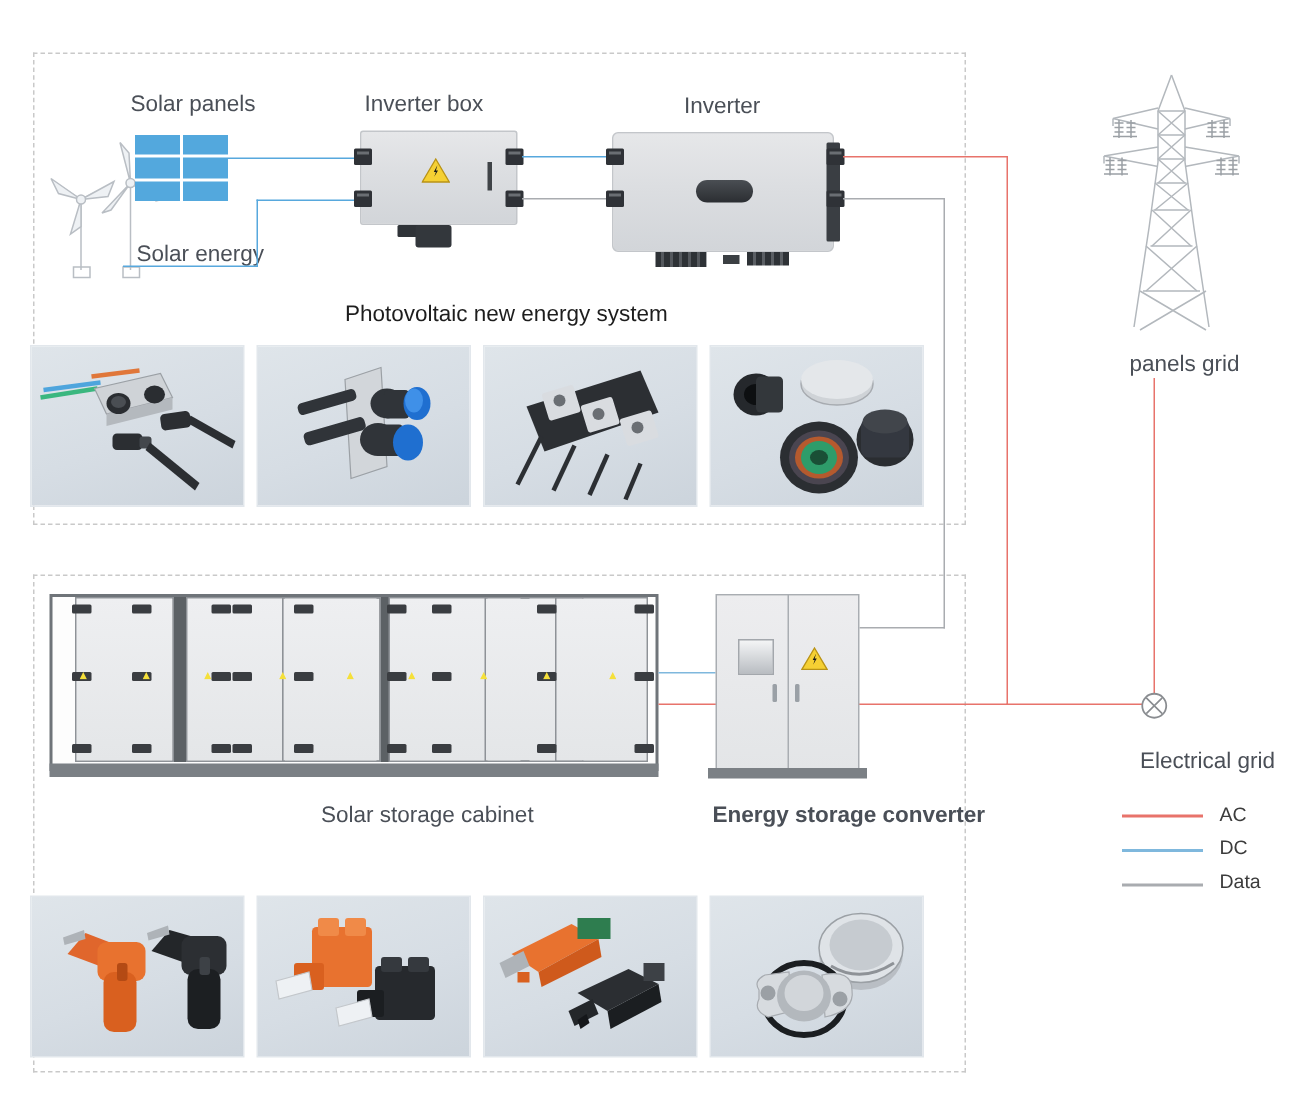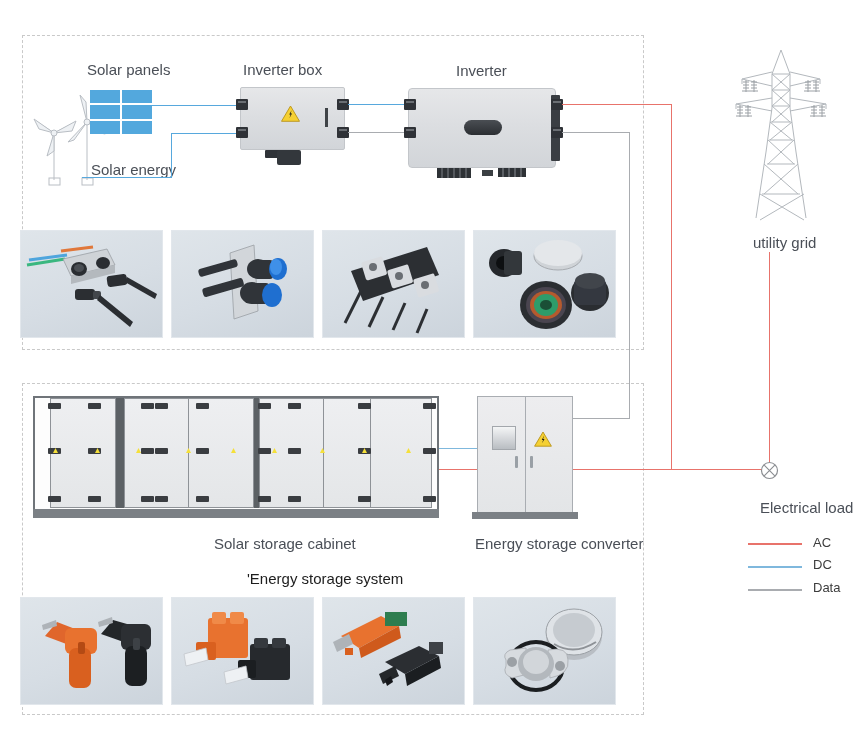--- a/index.html
+++ b/index.html
@@ -200,20 +200,21 @@
   <div class="abs" style="left:498px; top:168px; width:28px; height:9px;
               background:repeating-linear-gradient(90deg,#2e3236 0 4px,#5b5f64 4px 6px);"></div>
 
   <div class="wire wire-h" style="left:562px; top:104px; width:110px; border-color:#e8736b;"></div>
   <div class="wire wire-v" style="left:671px; top:104px; height:366px; border-color:#e8736b;"></div>
 
   <div class="wire wire-h" style="left:562px; top:132px; width:68px; border-color:#a9acb0;"></div>
   <div class="wire wire-v" style="left:629px; top:132px; height:287px; border-color:#a9acb0;"></div>
   <div class="wire wire-h" style="left:573px; top:418px; width:57px; border-color:#a9acb0;"></div>
 
+  <div class="lbl-sys" style="left:230px; top:201px;">Photovoltaic new energy system</div>
 
   <div class="tile" style="left:20px; top:230px; width:143px; height:108px;">
     <svg width="143" height="108" viewBox="0 0 143 108">
       <line x1="6" y1="34" x2="44" y2="28" stroke="#3ab77f" stroke-width="3"></line>
       <line x1="8" y1="29" x2="46" y2="24" stroke="#4ea5dd" stroke-width="3"></line>
       <line x1="40" y1="20" x2="72" y2="16" stroke="#e0773a" stroke-width="3"></line>
       <path d="M42,28 L86,18 L94,34 L50,45 Z" fill="#cfd3d7" stroke="#9ba0a5" stroke-width="0.8"></path>
       <path d="M50,45 L94,34 L94,42 L50,53 Z" fill="#b4b9be"></path>
       <ellipse cx="58" cy="38" rx="8" ry="7" fill="#2a2d31"></ellipse>
       <ellipse cx="58" cy="37" rx="5" ry="4" fill="#4a4e53"></ellipse>
@@ -351,23 +352,22 @@
   <div class="conv-split" style="left:525px; top:396px; height:119px;"></div>
   <div class="conv-vent" style="left:492px; top:426px; width:24px; height:24px;"></div>
   <svg class="abs" style="left:534px; top:431px;" width="18" height="16" viewBox="0 0 18 16">
     <path d="M9 1 L17.4 15.2 L0.6 15.2 Z" fill="#f5d033" stroke="#b99316" stroke-width="0.9"></path>
     <path d="M10.1 4.6 L7.8 9 L9.1 9 L8.1 12.2 L10.5 8 L9.1 8 Z" fill="#1a1a1a"></path>
   </svg>
   <div class="conv-handle" style="left:515px; top:456px; width:3px; height:12px;"></div>
   <div class="conv-handle" style="left:530px; top:456px; width:3px; height:12px;"></div>
   <div class="conv-base" style="left:472px; top:512px; width:106px; height:7px;"></div>
 
-  <div class="lbl" style="left:475px; top:535px;">Energy storage converter</div>
-
-  <div class="lbl-sys" style="left:247px; top:570px;">'Energy storage system</div>
+  <div class="lbl" style="left:475px; top:535px;font-weight:bold;">Energy storage converter</div>
+
 
   <div class="tile" style="left:20px; top:597px; width:143px; height:108px;">
     <svg width="143" height="108" viewBox="0 0 143 108">
       <g>
         <path d="M24,38 L36,24 L62,34 L56,50 Z" fill="#e0662c"></path>
         <rect x="44" y="30" width="32" height="26" rx="6" fill="#e8722f"></rect>
         <rect x="48" y="50" width="22" height="40" rx="7" fill="#d9601f"></rect>
         <rect x="57" y="44" width="7" height="12" rx="2" fill="#b44a14"></rect>
         <path d="M22,32 L36,28 L35,22 L21,27 Z" fill="#aeb3b8"></path>
       </g>
@@ -469,30 +469,30 @@
 
         <path d="M18,57 L18,69 M26,57 L26,69"></path>
         <path d="M15,59 L21,59 M15,62 L21,62 M15,65 L21,65 M14,68 L22,68"></path>
         <path d="M23,59 L29,59 M23,62 L29,62 M23,65 L29,65 M22,68 L30,68"></path>
         <path d="M92,57 L92,69 M100,57 L100,69"></path>
         <path d="M89,59 L95,59 M89,62 L95,62 M89,65 L95,65 M88,68 L96,68"></path>
         <path d="M97,59 L103,59 M97,62 L103,62 M97,65 L103,65 M96,68 L104,68"></path>
       </g>
     </g>
   </svg>
-  <div class="lbl" style="left:753px; top:234px;">utility grid</div>
+  <div class="lbl" style="left:753px; top:234px;">panels grid</div>
 
   <div class="wire wire-v" style="left:769px; top:252px; height:218px; border-color:#e8736b;"></div>
   <div class="wire wire-h" style="left:671px; top:469px; width:99px; border-color:#e8736b;"></div>
 
   <svg class="abs" style="left:760px; top:461px;" width="19" height="19" viewBox="0 0 19 19">
     <circle cx="9.5" cy="9.5" r="8" fill="#ffffff" stroke="#8a8d91" stroke-width="1.2"></circle>
     <path d="M4.2 4.2 L14.8 14.8 M14.8 4.2 L4.2 14.8" stroke="#8a8d91" stroke-width="1.1"></path>
   </svg>
-  <div class="lbl" style="left:760px; top:499px;">Electrical load</div>
+  <div class="lbl" style="left:760px; top:499px;">Electrical grid</div>
 
   <div>
     <div class="legend-line" style="left:748px; top:543px; width:54px; border-color:#e8736b;"></div>
     <div class="lbl-legend" style="left:813px; top:535px;">AC</div>
 
     <div class="legend-line" style="left:748px; top:566px; width:54px; border-color:#7fb8dd;"></div>
     <div class="lbl-legend" style="left:813px; top:557px;">DC</div>
 
     <div class="legend-line" style="left:748px; top:589px; width:54px; border-color:#a9acb0;"></div>
     <div class="lbl-legend" style="left:813px; top:580px;">Data</div>

